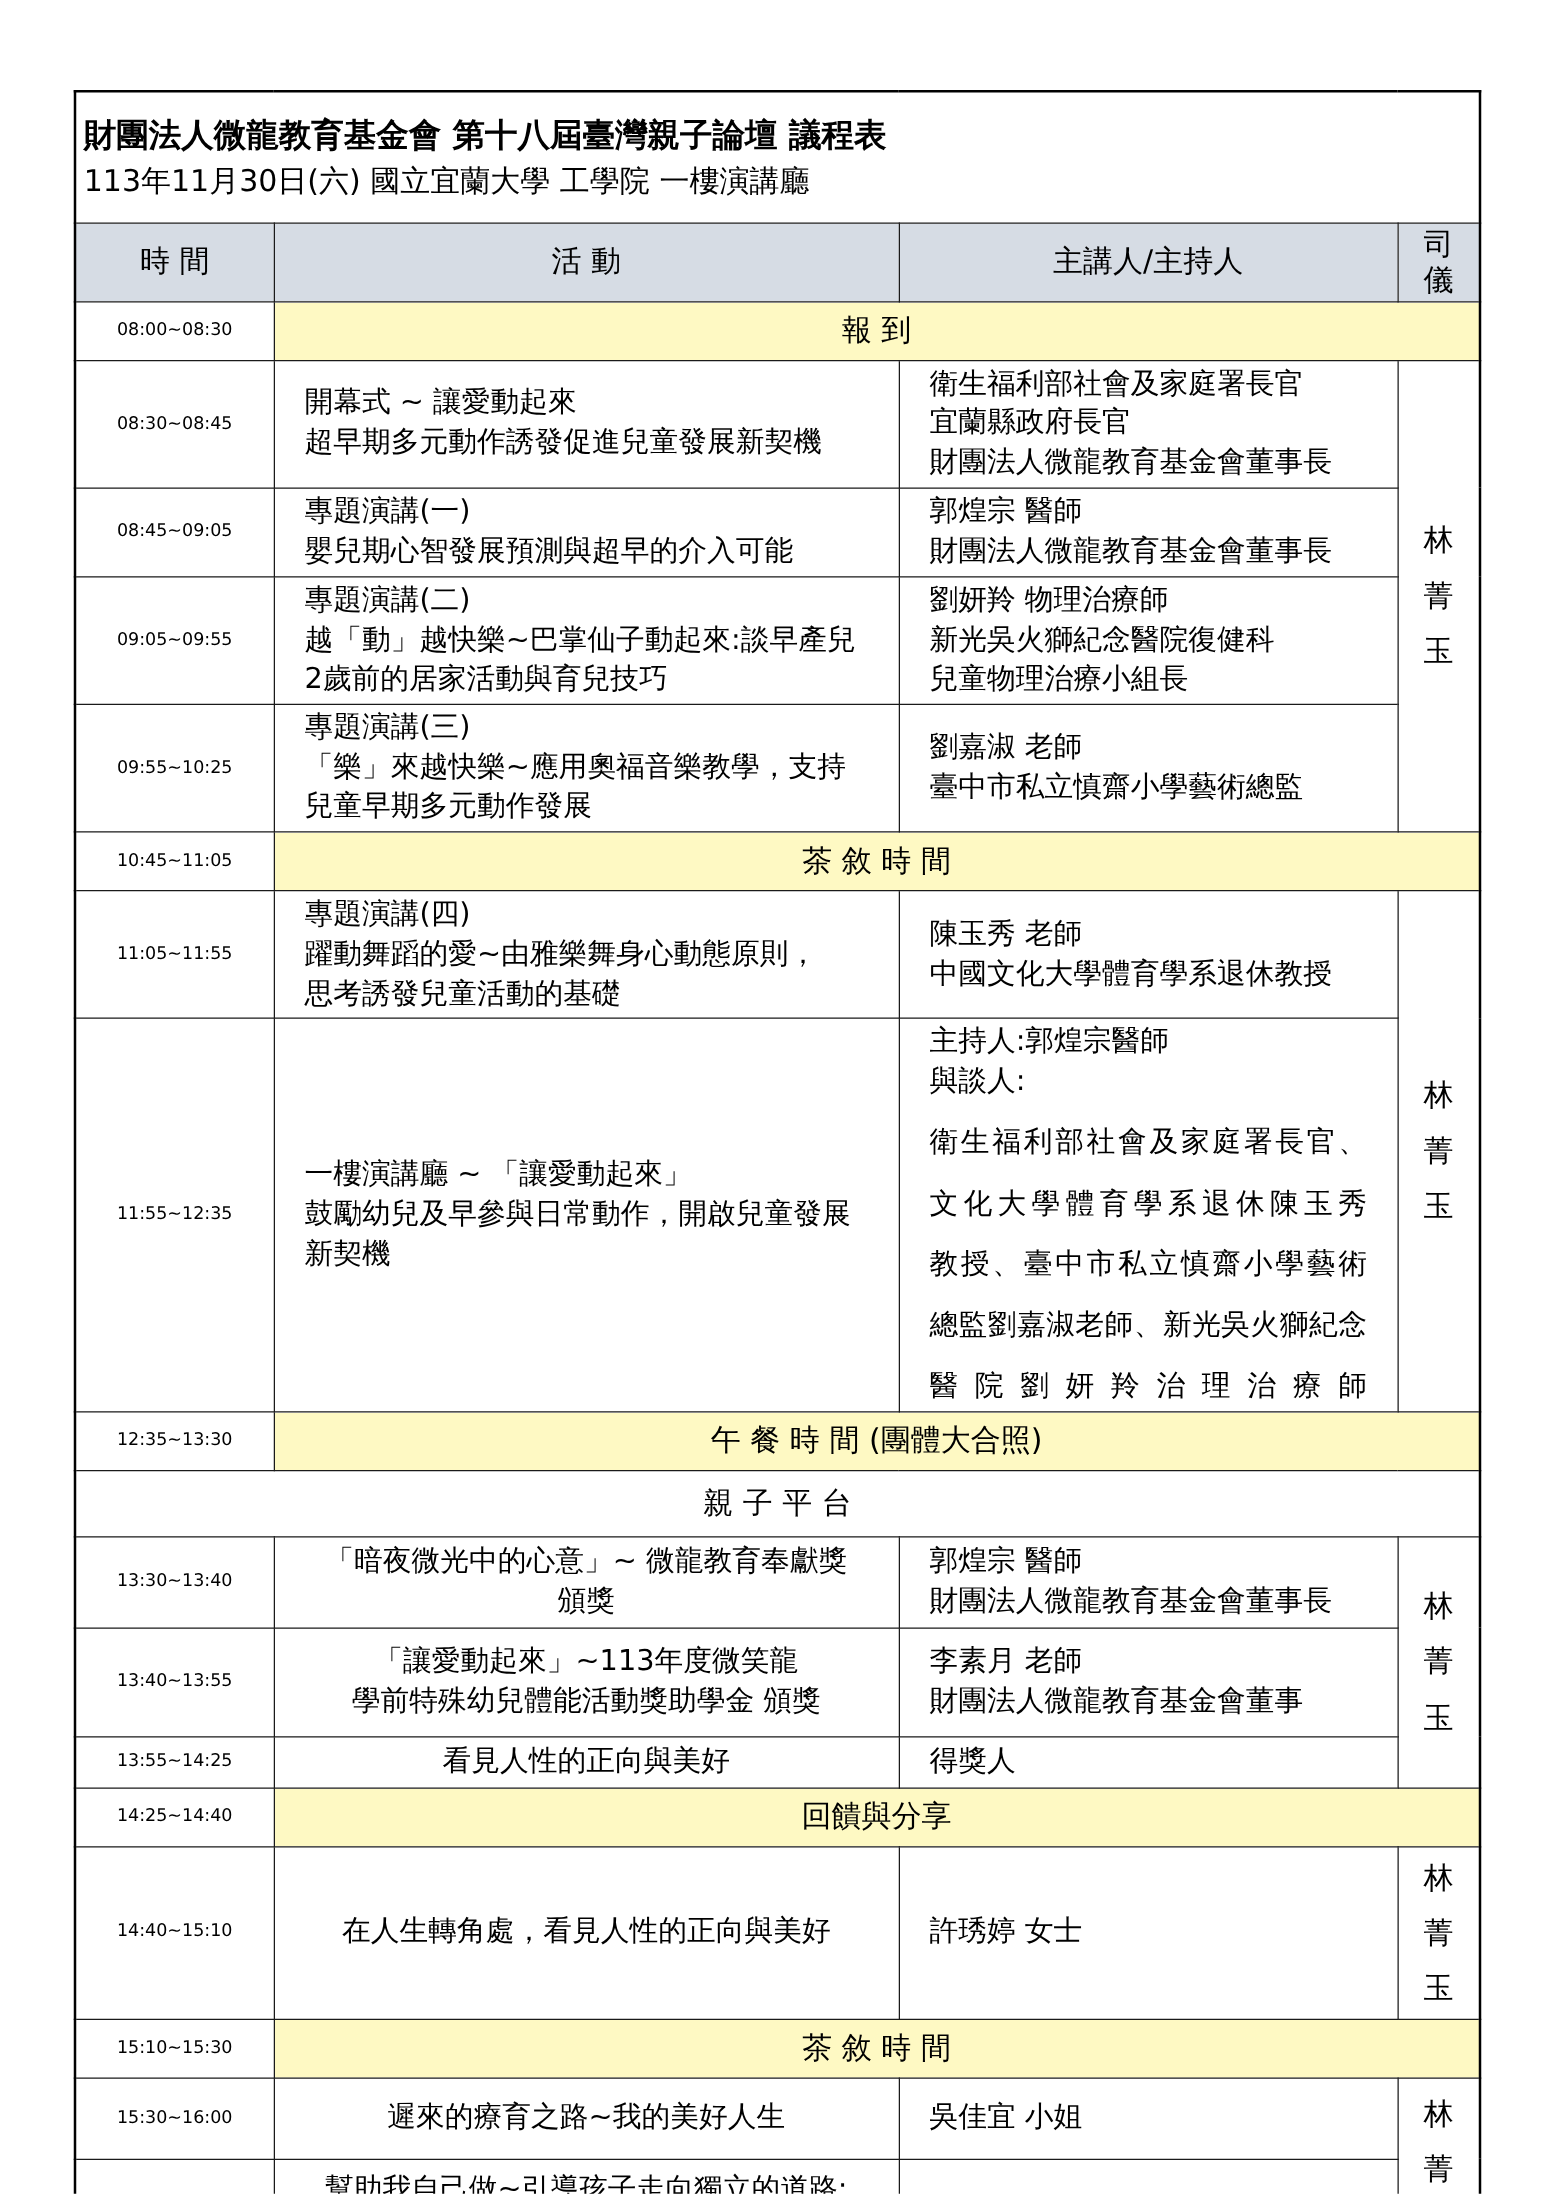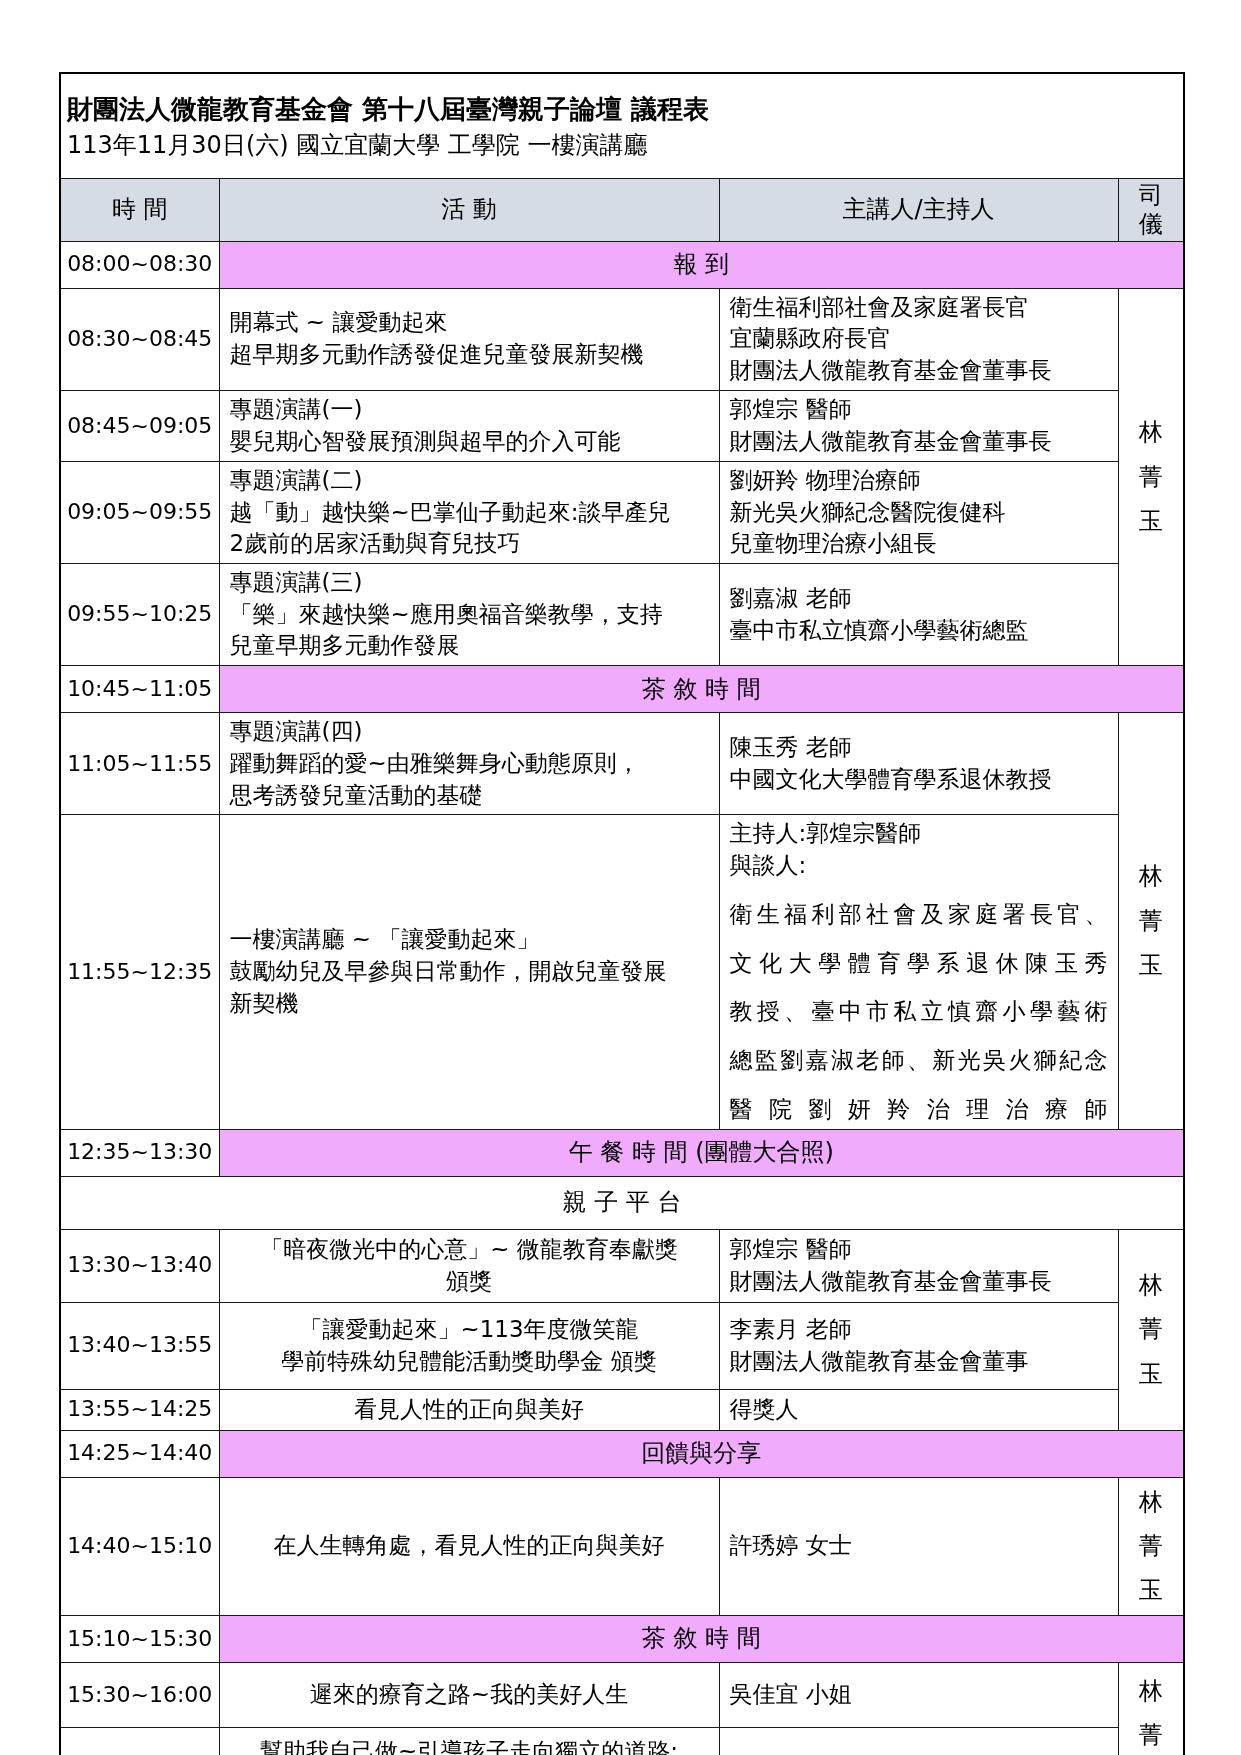--- a/index.html
+++ b/index.html
@@ -1,27 +1,27 @@
 <!DOCTYPE html>
 <html><head>
 <meta charset="utf-8">
 <style>
   html,body{margin:0;padding:0;background:#ffffff;}
   body{width:1241px;height:1755px;position:relative;font-family:"DejaVu Sans",sans-serif;color:#000;}
   .sheet{position:absolute;left:59px;top:72px;width:1124px;}
   table{border-collapse:collapse;width:100%;table-layout:fixed;}
-  td{border:1.6px solid #1a1a1a;vertical-align:middle;padding:3px 10px;font-size:23px;line-height:1.38;overflow:hidden;}
+  td{border:1.6px solid #1a1a1a;vertical-align:middle;padding:3px 24px;font-size:23px;line-height:1.38;overflow:hidden;}
   table{border:2.5px solid #000;}
   .title-cell{padding:10px 6px 8px 6px;}
   .doc-title{font-weight:bold;font-size:26px;line-height:1.35;}
   .doc-subtitle{font-size:24px;line-height:1.4;margin-top:2px;}
   .head-row td{background:#D6DCE4;text-align:center;font-size:24px;}
-  .sect{background:#f0abfc;text-align:center;font-size:24px;}
+  .sect{background:#fef9c3;text-align:center;font-size:24px;}
   .band{text-align:center;font-size:24px;}
-  .time{text-align:center;font-size:22px;white-space:nowrap;padding:3px 4px;}
+  .time{text-align:center;font-size:14px;white-space:nowrap;padding:3px 4px;}
   .act-l{text-align:left;}
   .act-c{text-align:center;}
   .mc{word-break:break-all;text-align:center;line-height:1.85;padding:2px 18px;font-size:24px;}
   .mc-head{word-break:break-all;text-align:center;line-height:1.2;padding:2px 18px;font-size:24px;}
   .ln{display:block;}
   .j{text-align:justify;text-align-last:justify;margin-top:17px;}
   
   .rh86 td{height:86px}.rh54 td{height:54px}.rh40 td{height:40px}.rh84 td{height:84px}
   .rh64 td{height:64px}.rh92 td{height:92px}.rh250 td{height:250px}.rh46 td{height:46px}
   .rh66 td{height:66px}.rh80 td{height:80px}.rh34 td{height:34px}.rh96 td{height:96px}

